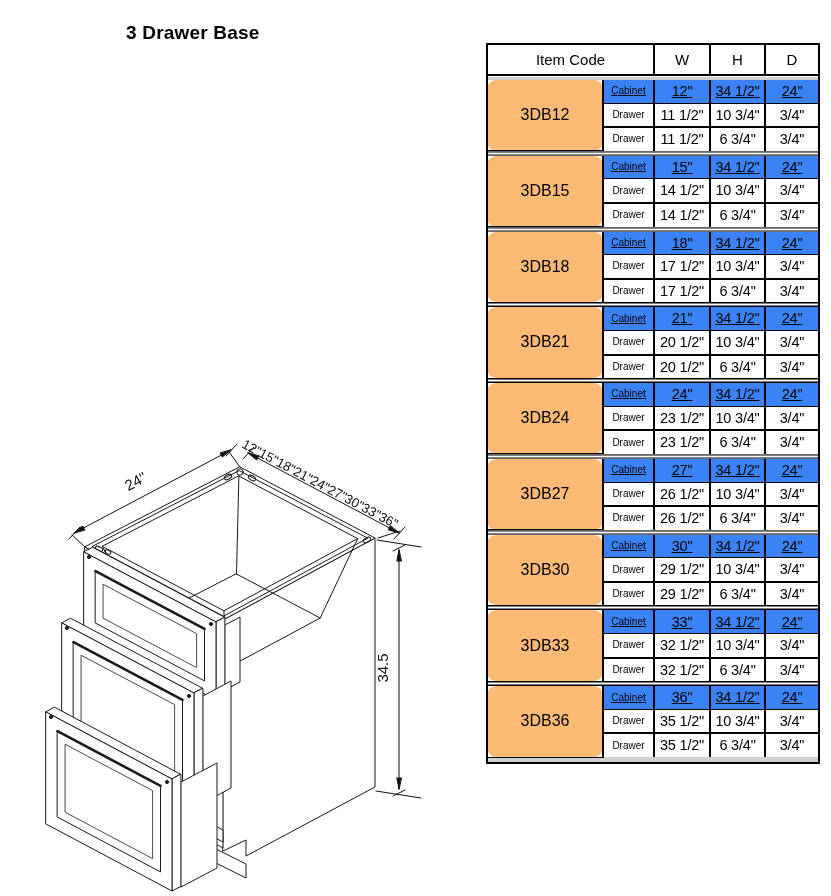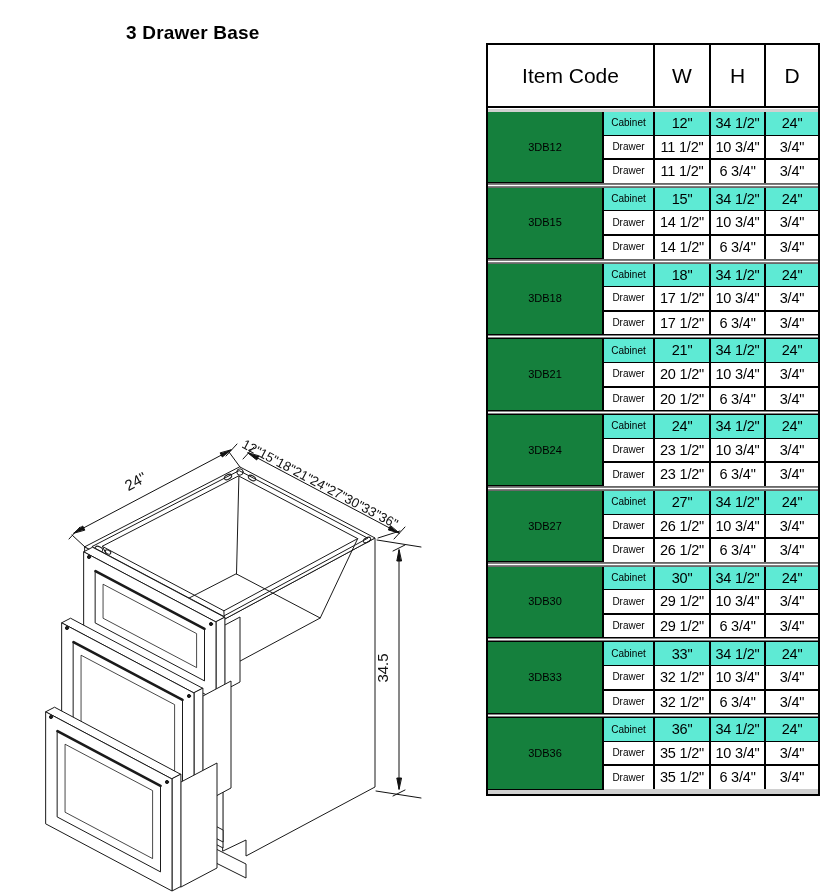--- a/index.html
+++ b/index.html
@@ -16,32 +16,32 @@
     position:absolute;left:486px;top:43px;
     border-collapse:collapse;table-layout:fixed;
     border:2px solid #000;
   }
   table.spec col.c-code{width:116px}
   table.spec col.c-type{width:51px}
   table.spec col.c-w{width:56px}
   table.spec col.c-h{width:55px}
   table.spec col.c-d{width:54px}
   table.spec th{
-    height:29px;padding:16px;font-weight:normal;font-size:21px;
+    height:29px;padding:0;font-weight:normal;font-size:15px;
     border-left:2px solid #000;border-bottom:2px solid #000;
     text-align:center;vertical-align:middle;background:#fff;
   }
   table.spec td{
     height:22.6px;padding:0;text-align:center;vertical-align:middle;
     border-left:2px solid #000;line-height:1;
   }
-  td.code{font-size:11px;background:#15803d;}
+  td.code{font-size:16px;background:#fdba74;border-radius:9px;}
   td.type{font-size:10px;}
   td.val{font-size:14.5px;letter-spacing:-0.2px;}
-  tr.cabinet-row td.cab{background:#5eead4;}
+  tr.cabinet-row td.cab{background:#3b82f6;text-decoration:underline;}
   tr.cabinet-row td{border-bottom:1px solid #000;}
   tr.first-drawer td{border-bottom:2px solid #000;}
   tr.sep td{
     height:4.5px;border:none;padding:0;
     background:linear-gradient(to bottom,#000 0,#000 1.4px,#fff 1.4px,#fff 2.9px,#000 2.9px,#000 4.1px,#cfcfcf 4.1px,#cfcfcf 100%);
   }
   tr.sep-head td{
     height:4px;border:none;padding:0;
     background:linear-gradient(to bottom,#fff 0,#fff 1px,#d0d0d0 1px,#d0d0d0 100%);
   }

